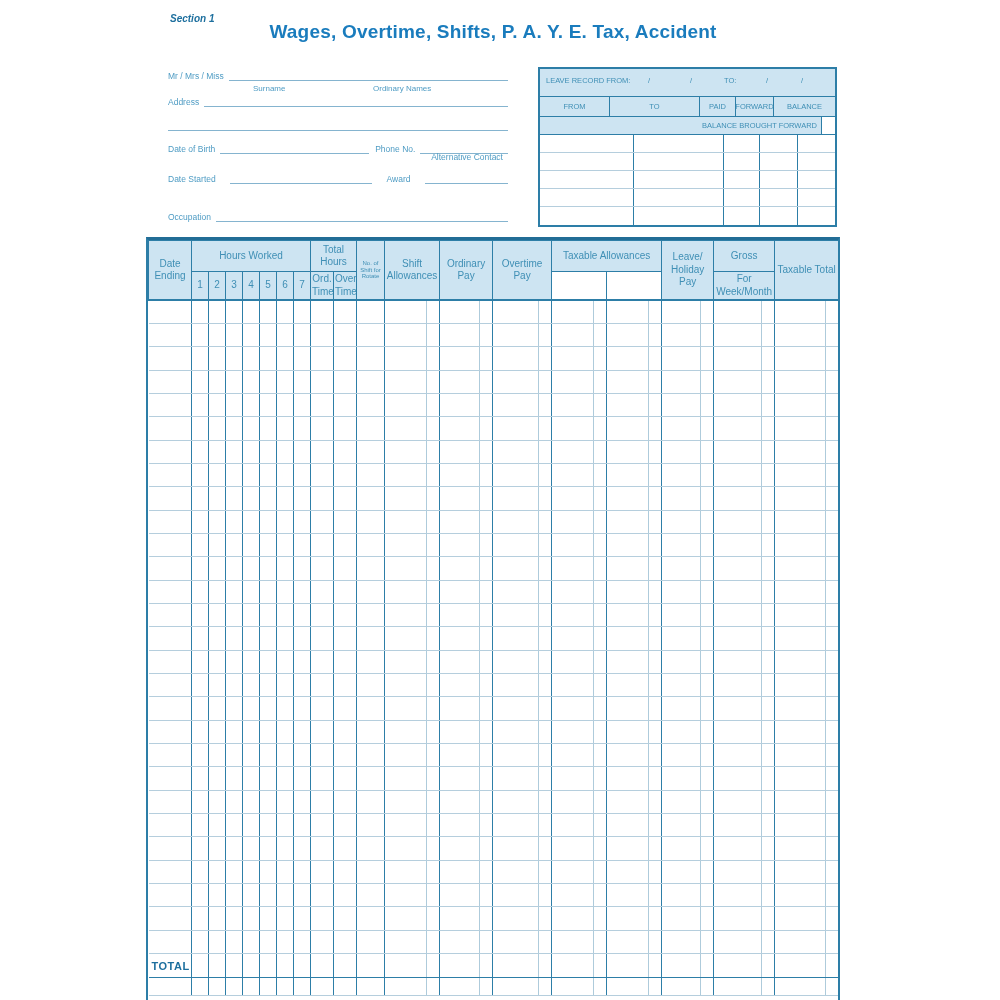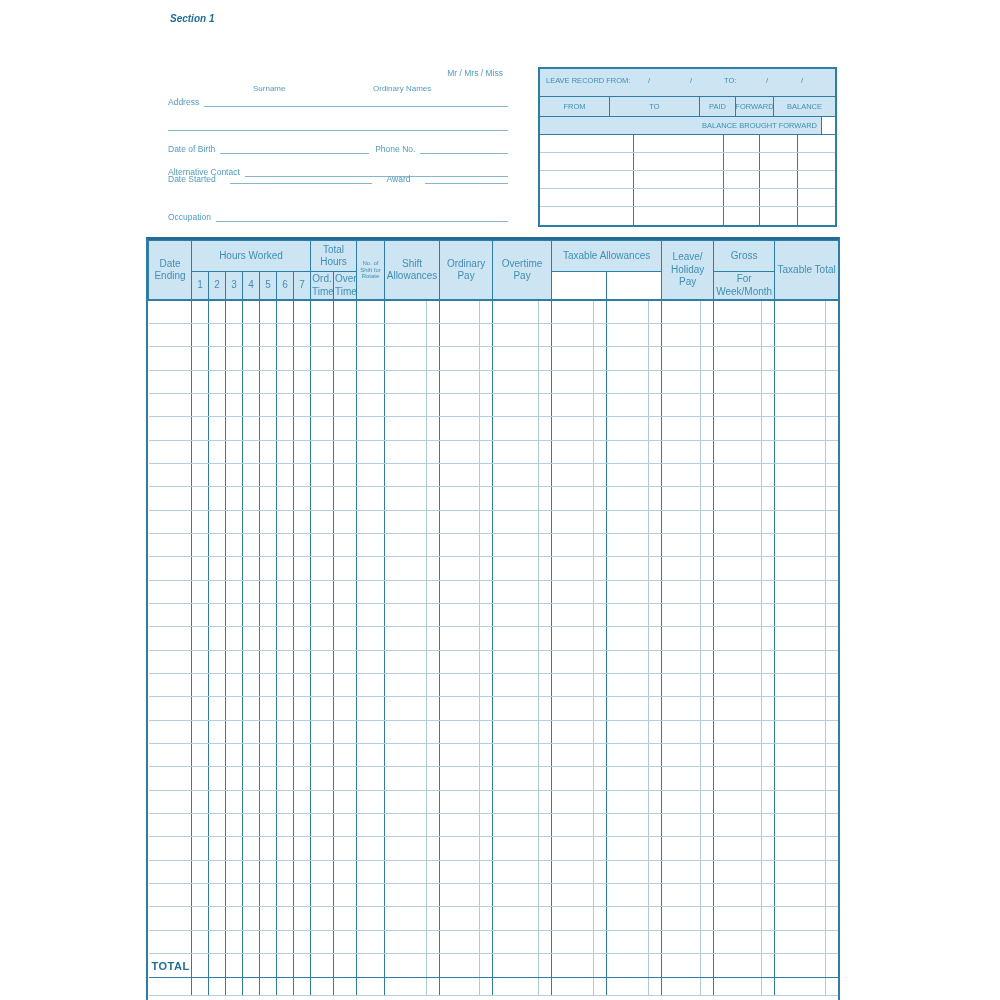--- a/index.html
+++ b/index.html
@@ -76,44 +76,45 @@
   .wages tr.total-row td:first-child{font-size:11px;font-weight:bold;color:#1d6f9e;
     padding-left:3px;letter-spacing:.5px;}
   .wages tr.partial td{height:18px;border-bottom:1px solid var(--rowline);}
 </style>
 </head>
 <body>
 
 <div class="page">
 
   <div class="section-label">Section 1</div>
+  <div class="main-title">Wages, Overtime, Shifts, P. A. Y. E. Tax, Accident</div>
 
   <div class="personal">
-    <div class="field-row" style="top:68px;flex-direction:column;">
+    <div class="field-row" style="top:68px;">
       <span class="field-label">Mr / Mrs / Miss</span>
       <span class="field-line"></span>
     </div>
     <div class="captions">
       <span class="cap-surname">Surname</span>
       <span class="cap-christian">Ordinary Names</span>
     </div>
     <div class="field-row" style="top:94px;">
       <span class="field-label">Address</span>
       <span class="field-line"></span>
     </div>
     <div class="field-row" style="top:118px;">
       <span class="field-line"></span>
     </div>
     <div class="field-row" style="top:141px;">
       <span class="field-label">Date of Birth</span>
       <span class="field-line" style="flex:1.7;"></span>
       <span class="field-label" style="padding-left:6px;">Phone No.</span>
       <span class="field-line"></span>
     </div>
-    <div class="field-row" style="top:164px;">
+    <div class="field-row" style="top:152px;flex-direction:column;">
       <span class="field-label">Alternative Contact</span>
       <span class="field-line"></span>
     </div>
     <div class="field-row" style="top:171px;gap:9px;">
       <span class="field-label">Date Started</span>
       <span class="field-line" style="flex:1.7;"></span>
       <span class="field-label" style="padding-left:6px;">Award</span>
       <span class="field-line"></span>
     </div>
     <div class="field-row" style="top:209px;">

